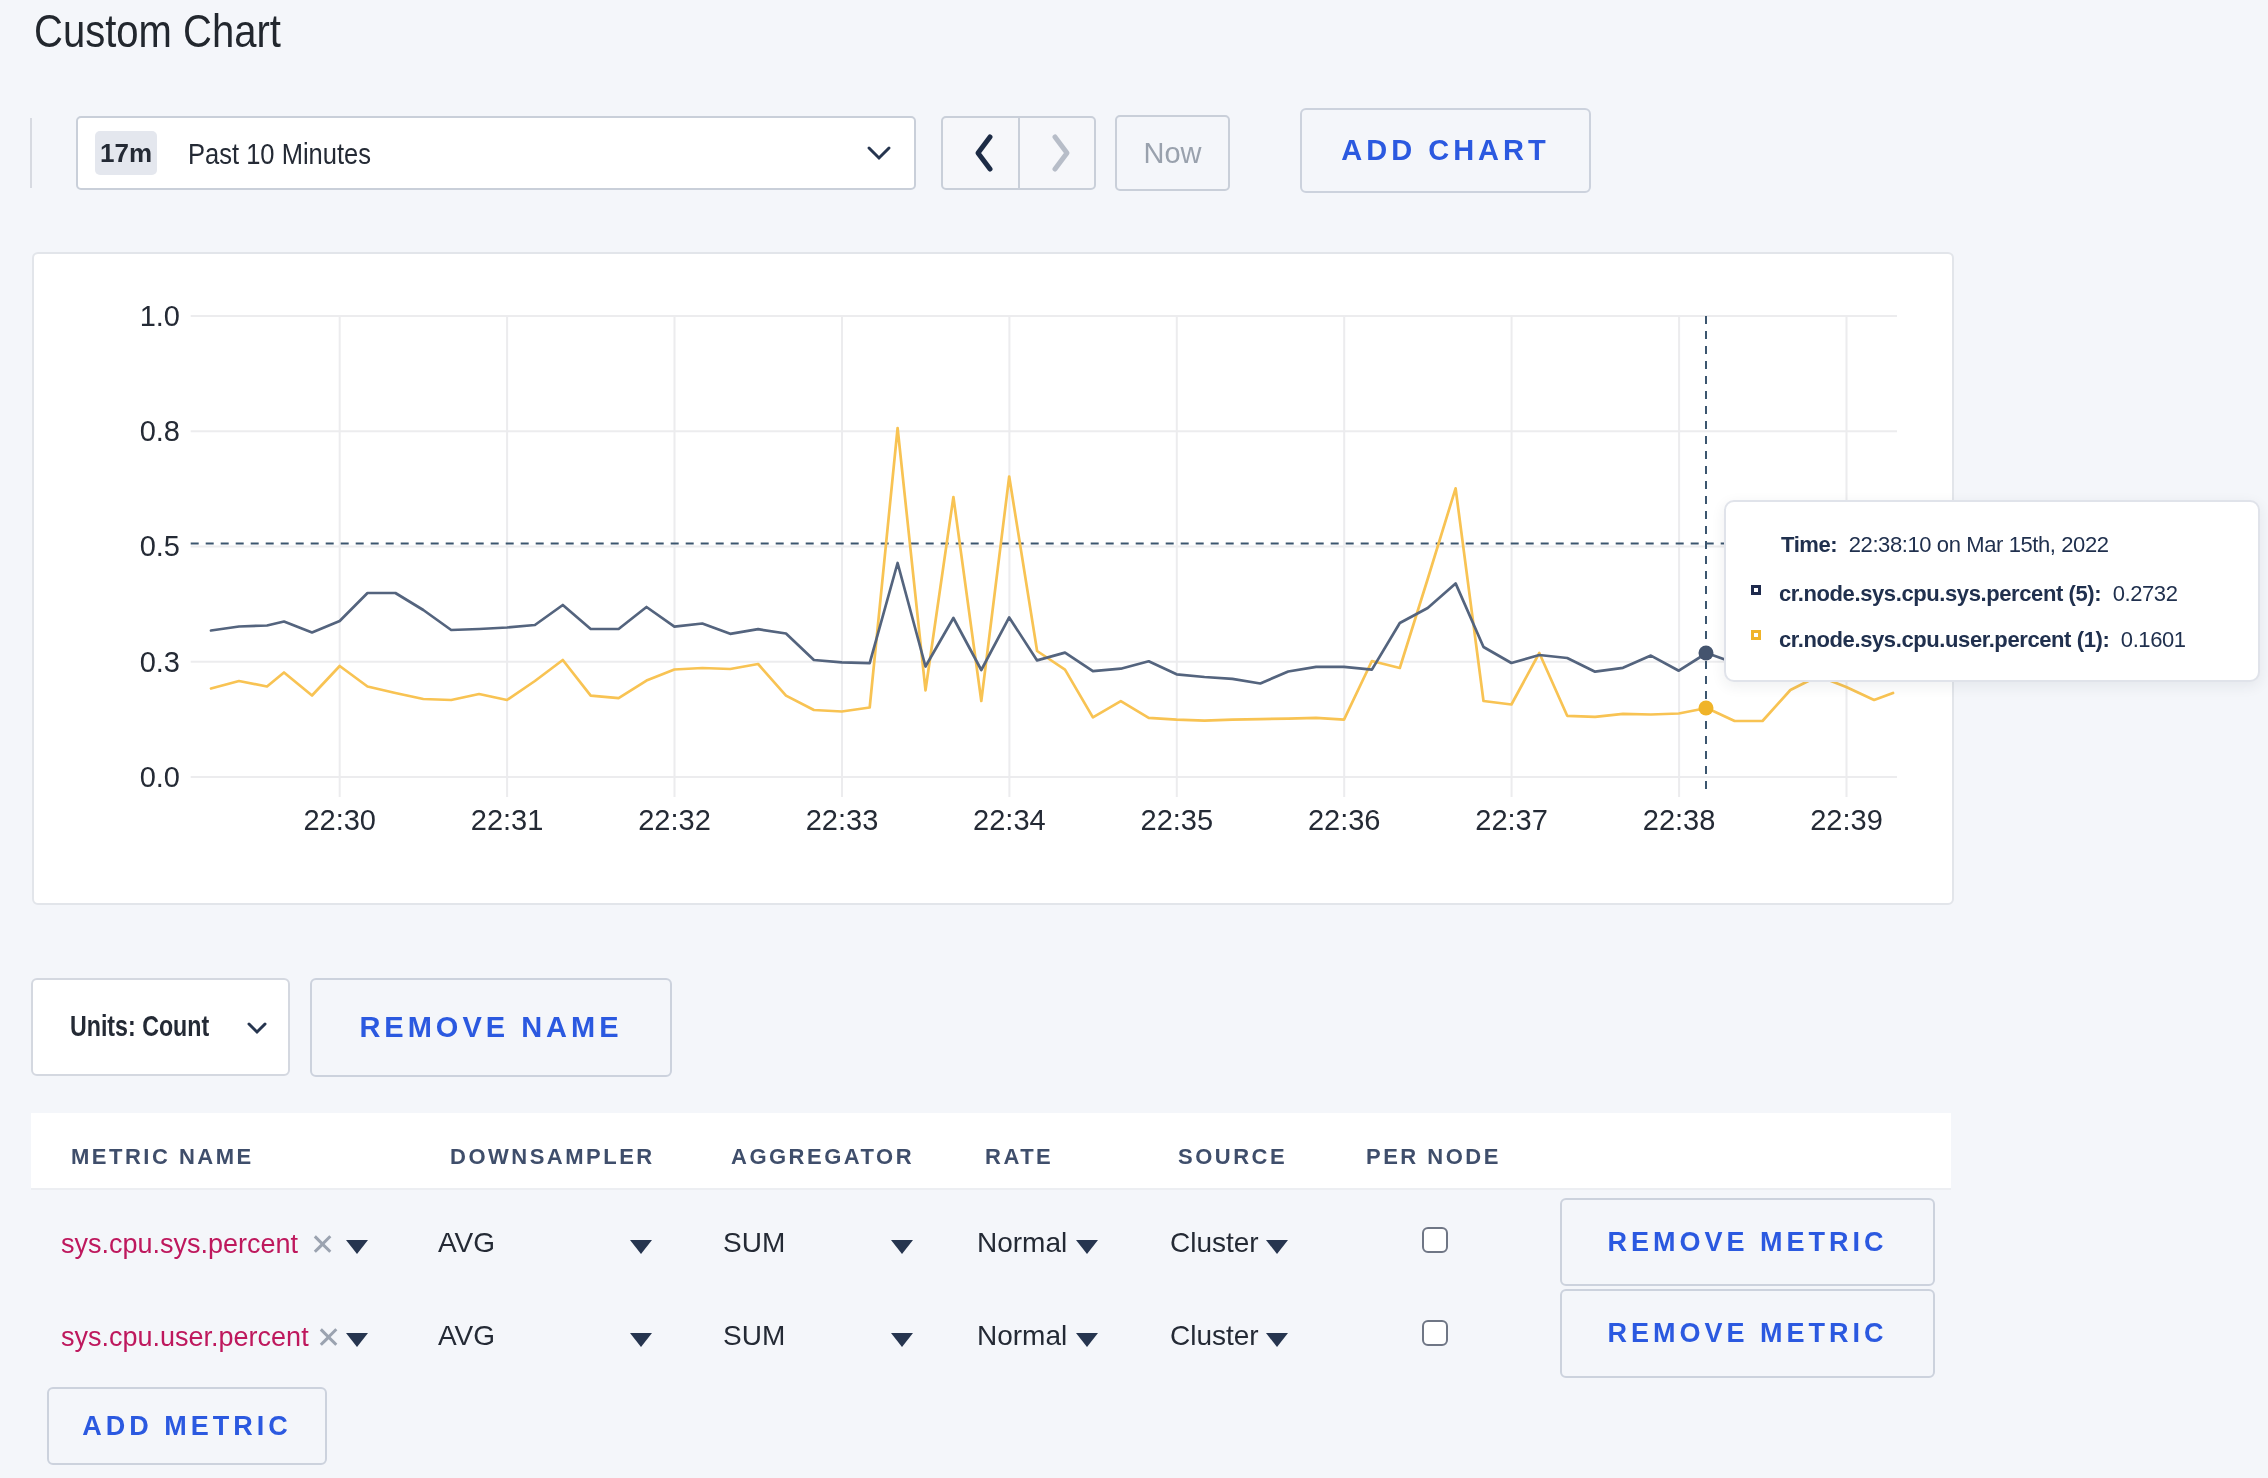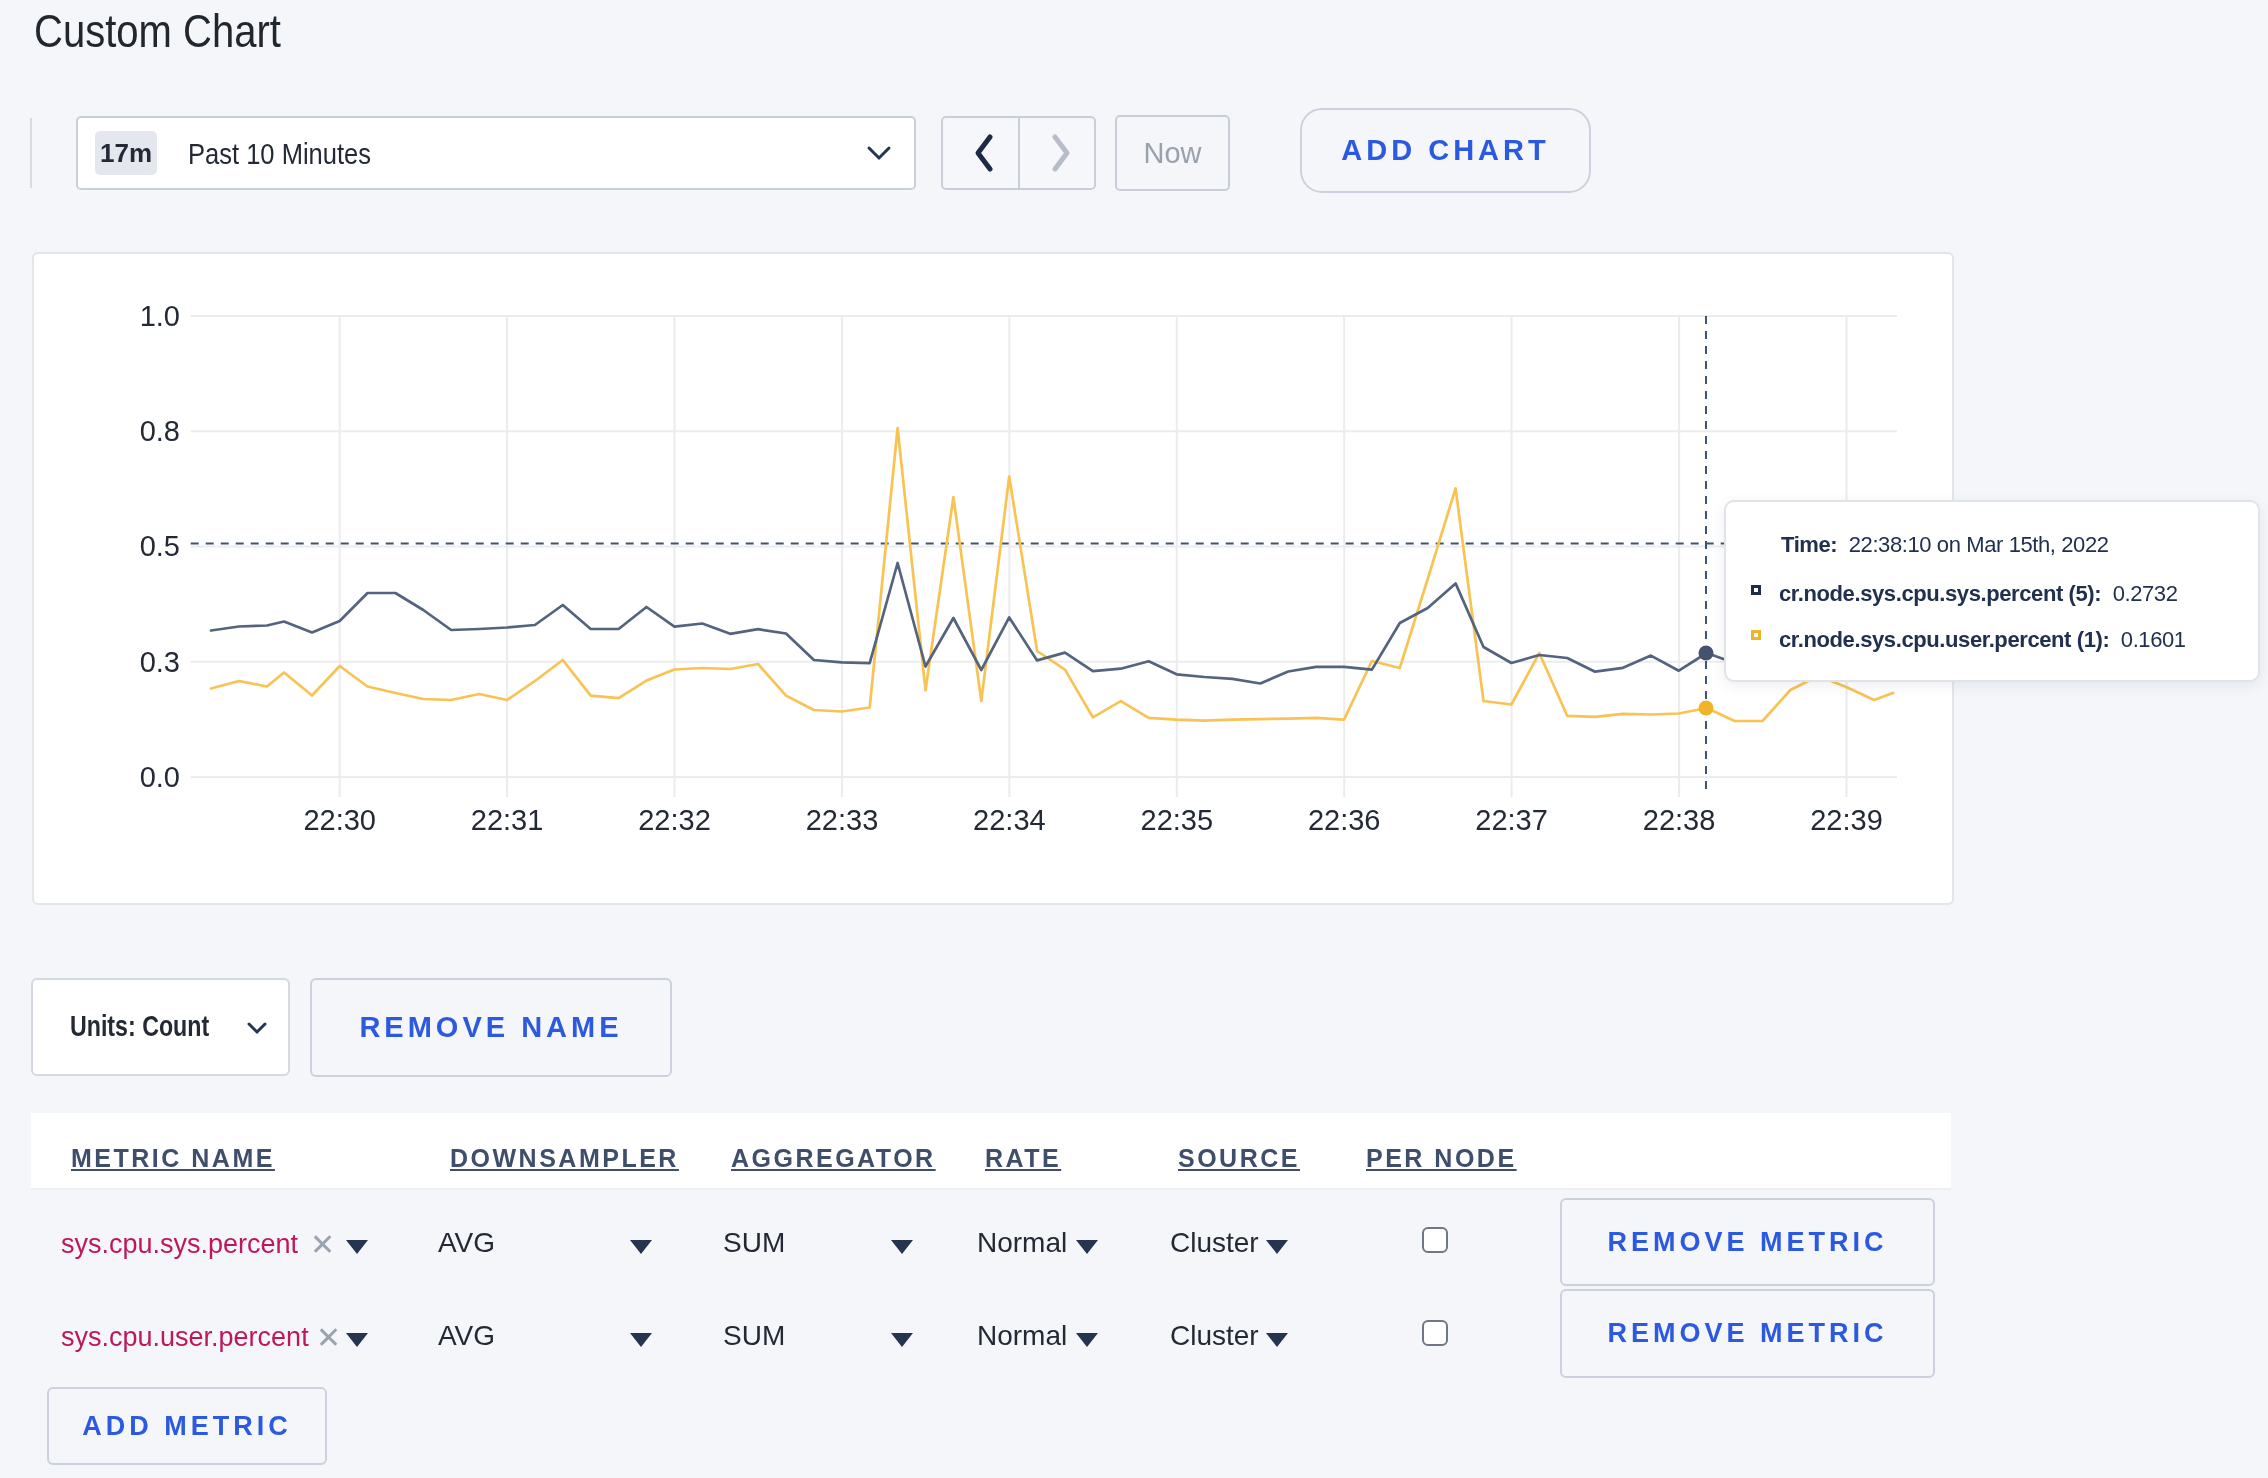--- a/index.html
+++ b/index.html
@@ -1,18 +1,18 @@
 <!DOCTYPE html>
 <html><head><meta charset="utf-8"><style>
 * { margin:0; padding:0; box-sizing:border-box; }
 html,body { width:2268px; height:1478px; background:#f4f6fa; font-family:"Liberation Sans",sans-serif; position:relative; overflow:hidden; }
 .abs { position:absolute; }
 .btn { position:absolute; border:2px solid #ccd2dd; border-radius:6px; color:#2b59e0; letter-spacing:4px; font-weight:bold; display:flex; align-items:center; justify-content:center; }
 .caret { display:inline-block; width:0; height:0; border-left:11px solid transparent; border-right:11px solid transparent; border-top:14px solid #26354f; vertical-align:middle; }
-.hdr { position:absolute; font-size:25px; letter-spacing:2.5px; color:#3f4e6b; font-weight:bold; top:1144px;text-decoration:underline; }
+.hdr { position:absolute; font-size:22px; letter-spacing:2.5px; color:#3f4e6b; font-weight:bold; top:1144px; }
 .cell { position:absolute; font-size:28px; color:#242a35; }
 .mname { position:absolute; font-size:27px; color:#be185d; }
 .tt { font-size:22px; letter-spacing:-0.4px; color:#20304e; }
 .sq { position:absolute; left:1751px; width:10px; height:10px; border:3.5px solid; background:#fff; }
 .cbx { position:absolute; width:26px; height:26px; border:2px solid #6f7685; border-radius:6px; background:#fff; left:1422px; }
 </style></head>
 <body>
 <div class="abs" style="left:34px;top:4px;font-size:46px;color:#22272e;transform:scaleX(.87);transform-origin:left;">Custom Chart</div>
 
 <div class="abs" style="left:30px;top:118px;width:2px;height:70px;background:#d7dae1;"></div>
@@ -26,21 +26,21 @@
 <div class="abs" style="left:941px;top:116px;width:155px;height:74px;background:#f6f7fa;border:2px solid #c9cfd9;border-radius:5px;"></div>
 <div class="abs" style="left:1018px;top:117px;width:2px;height:72px;background:#c9cfd9;"></div>
 <svg class="abs" style="left:970px;top:132px;" width="28" height="42" viewBox="0 0 28 42">
     <polyline points="20,5 8,21 20,37" fill="none" stroke="#1c2b45" stroke-width="5" stroke-linecap="round" stroke-linejoin="round"></polyline>
   </svg>
 <svg class="abs" style="left:1047px;top:132px;" width="28" height="42" viewBox="0 0 28 42">
     <polyline points="8,5 20,21 8,37" fill="none" stroke="#b7bdc8" stroke-width="5" stroke-linecap="round" stroke-linejoin="round"></polyline>
   </svg>
 
 <div class="abs" style="left:1115px;top:115px;width:115px;height:76px;border:2px solid #c9cfd9;border-radius:5px;font-size:29px;color:#99a1ad;text-align:center;line-height:72px;">Now</div>
-<div class="btn" style="left:1300px;top:108px;width:291px;height:85px;font-size:29px;border-radius:22px;">ADD CHART</div>
+<div class="btn" style="left:1300px;top:108px;width:291px;height:85px;font-size:29px;">ADD CHART</div>
 
 <div class="abs" style="left:32px;top:252px;width:1922px;height:653px;background:#fff;border:2px solid #e2e5ea;border-radius:6px;"></div>
 <div class="abs" style="left:32px;top:252px;width:1922px;height:653px;"><svg width="1922" height="653" viewBox="0 0 1922 653" font-family="Liberation Sans, sans-serif">
 <line x1="158.7" y1="64.0" x2="1865.0" y2="64.0" stroke="#ececee" stroke-width="2"></line>
       <line x1="158.7" y1="179.2" x2="1865.0" y2="179.2" stroke="#ececee" stroke-width="2"></line>
       <line x1="158.7" y1="294.5" x2="1865.0" y2="294.5" stroke="#ececee" stroke-width="2"></line>
       <line x1="158.7" y1="409.8" x2="1865.0" y2="409.8" stroke="#ececee" stroke-width="2"></line>
       <line x1="158.7" y1="525.0" x2="1865.0" y2="525.0" stroke="#ececee" stroke-width="2"></line>
       <line x1="307.7" y1="64.0" x2="307.7" y2="545.0" stroke="#ececee" stroke-width="2"></line>
       <line x1="475.1" y1="64.0" x2="475.1" y2="545.0" stroke="#ececee" stroke-width="2"></line>

